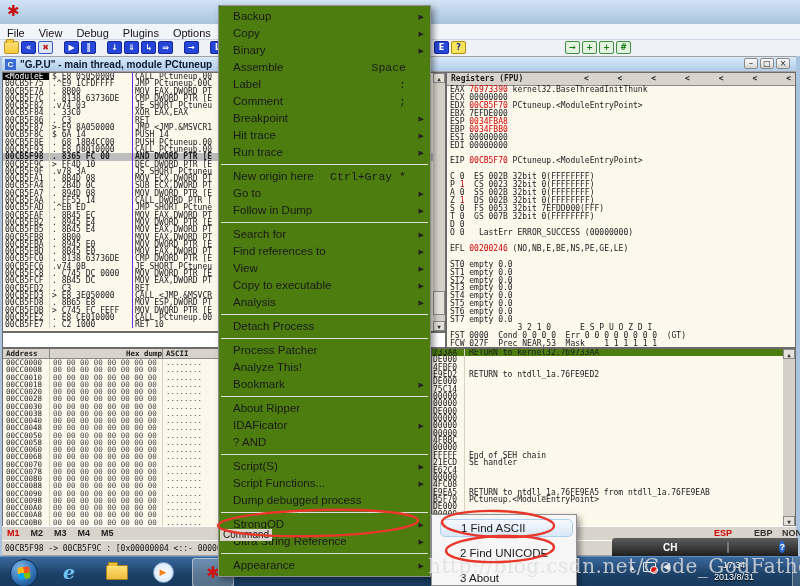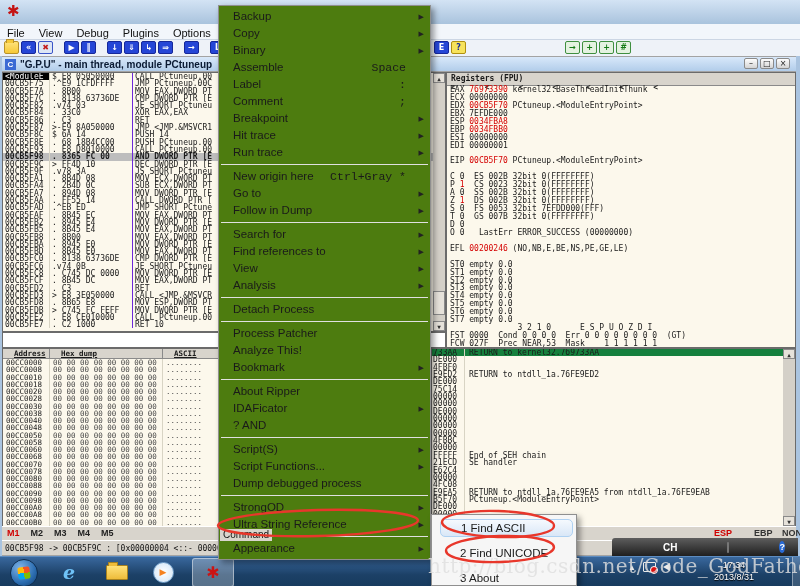--- a/index.html
+++ b/index.html
@@ -53,37 +53,37 @@
   .drow.sel{background:#bdbdbd;font-weight:bold;}
   .drow.black .da{background:#000;color:#fff;}
   .vscroll{position:absolute;top:0;width:12px;background:#d4d0c8;}
   #dis-scroll{right:0;height:100%;}
   .sb-btn{position:absolute;left:0;width:12px;height:10px;background:#e6e2da;border:1px solid #8a8a8a;
     box-sizing:border-box;font-size:6px;text-align:center;line-height:9px;color:#333;}
   .sb-up{top:0;} .sb-dn{bottom:0;}
   .sb-thumb{position:absolute;left:0;width:12px;height:24px;background:#e6e2da;border:1px solid #8a8a8a;box-sizing:border-box;}
   #registers{left:446px;top:72px;width:348px;height:274px;}
   #reg-head{height:11px;background:#d8d4cc;border-bottom:1px solid #8a8a8a;display:flex;
-    justify-content:space-between;font:bold 8px "DejaVu Sans Mono",monospace;padding:1px 4px 0 4px;white-space:pre;flex-direction:column;}
+    justify-content:space-between;font:bold 8px "DejaVu Sans Mono",monospace;padding:1px 4px 0 4px;white-space:pre;}
   .reg-line{height:7.95px;line-height:7.95px;font-size:8px;white-space:pre;padding-left:3px;}
   .red{color:#d40000;}
   #infopane{left:2px;top:332px;width:442px;height:14px;background:#ffffff;}
   #dump{left:2px;top:348px;width:442px;height:177px;font-size:7.5px;}
   #dump-head{display:flex;height:10px;background:#d8d4cc;font-weight:bold;line-height:10px;white-space:pre;}
-  .duh{border-right:1px solid #8a8a8a;border-bottom:1px solid #8a8a8a;padding-left:11px;box-sizing:border-box;text-decoration:underline;}
-  .duh.a{width:47px;} .duh.h{width:113px;} .duh.s{width:60px;}
+  .duh{border-right:1px solid #8a8a8a;border-bottom:1px solid #8a8a8a;padding-left:3px;box-sizing:border-box;}
+  .duh.a{width:47px;} .duh.h{width:113px;text-align:right;} .duh.s{width:60px;}
   .dumprow{display:flex;height:7.25px;line-height:7.25px;white-space:pre;}
   .du-a{width:47px;padding-left:3px;border-right:1px solid #d8d4c4;box-sizing:border-box;}
   .du-h{width:113px;padding-left:3px;border-right:1px solid #d8d4c4;box-sizing:border-box;color:#444;}
   .du-s{width:60px;padding-left:3px;color:#444;}
   #stack{left:431px;top:348px;width:363px;height:177px;}
   .strow{display:flex;height:7.35px;line-height:7.35px;font-size:8px;white-space:pre;}
   .st-t{width:31px;padding-left:1px;border-right:1px solid #d8d4c4;}
   .st-d{padding-left:4px;}
-  .strow.hl{background:#15803d;}
+  .strow.hl{background:#4d7c0f;}
   #stack-scroll{right:0;height:100%;}
   
   #tabs-row{position:absolute;left:2px;top:526px;width:794px;height:13px;background:#d8d4cc;
     border-top:1px solid #ffffff;font:bold 9px "Liberation Sans",sans-serif;color:#222;}
   #tabs{position:absolute;left:5px;top:1px;display:flex;gap:11px;}
   .tab.red{color:#d00000;}
   .ind{position:absolute;top:1px;font:bold 9px "Liberation Sans",sans-serif;}
   #ind-esp{left:712px;color:#d00000;} #ind-ebp{left:752px;color:#333;} #ind-none{left:780px;color:#333;}
   #command-label{position:absolute;left:220px;top:529px;z-index:60;background:#d8d4cc;
     font:10px "Liberation Sans",sans-serif;color:#111;padding:0 3px;height:12px;line-height:12px;}
@@ -266,21 +266,21 @@
       <span>&lt;      &lt;      &lt;      &lt;      &lt;      &lt;      &lt;</span>
     </div>
     <div id="reg-lines">
         <div class="reg-line"><span>EAX </span><span class="red">76973390</span><span> kernel32.BaseThreadInitThunk</span></div>
         <div class="reg-line"><span>ECX 00000000</span></div>
         <div class="reg-line"><span>EDX </span><span class="red">00CB5F70</span><span> PCtuneup.&lt;ModuleEntryPoint&gt;</span></div>
         <div class="reg-line"><span>EBX 7EFDE000</span></div>
         <div class="reg-line"><span>ESP </span><span class="red">0034FBA8</span></div>
         <div class="reg-line"><span>EBP </span><span class="red">0034FBB0</span></div>
         <div class="reg-line"><span>ESI 00000000</span></div>
-        <div class="reg-line"><span>EDI 00000001</span></div>
+        <div class="reg-line"><span>EDI 00000000</span></div>
         <div class="reg-line"><span></span></div>
         <div class="reg-line"><span>EIP </span><span class="red">00CB5F70</span><span> PCtuneup.&lt;ModuleEntryPoint&gt;</span></div>
         <div class="reg-line"><span></span></div>
         <div class="reg-line"><span>C 0  ES 002B 32bit 0(FFFFFFFF)</span></div>
         <div class="reg-line"><span>P </span><span class="red">1</span><span>  CS 0023 32bit 0(FFFFFFFF)</span></div>
         <div class="reg-line"><span>A 0  SS 002B 32bit 0(FFFFFFFF)</span></div>
         <div class="reg-line"><span>Z </span><span class="red">1</span><span>  DS 002B 32bit 0(FFFFFFFF)</span></div>
         <div class="reg-line"><span>S 0  FS 0053 32bit 7EFDD000(FFF)</span></div>
         <div class="reg-line"><span>T 0  GS 007B 32bit 0(FFFFFFFF)</span></div>
         <div class="reg-line"><span>D 0</span></div>
@@ -446,20 +446,24 @@
         </div>
         <div class="menu-item">
           <span class="mi-l">Find references to</span>
           <span class="mi-a">▶</span>
         </div>
         <div class="menu-item">
           <span class="mi-l">View</span>
           <span class="mi-a">▶</span>
         </div>
         <div class="menu-item">
+          <span class="mi-l">Copy to executable</span>
+          <span class="mi-a">▶</span>
+        </div>
+        <div class="menu-item">
           <span class="mi-l">Analysis</span>
           <span class="mi-a">▶</span>
         </div>
         <div class="menu-sep"></div>
         <div class="menu-item">
           <span class="mi-l">Detach Process</span>
         </div>
         <div class="menu-sep"></div>
         <div class="menu-item">
           <span class="mi-l">Process Patcher</span>

